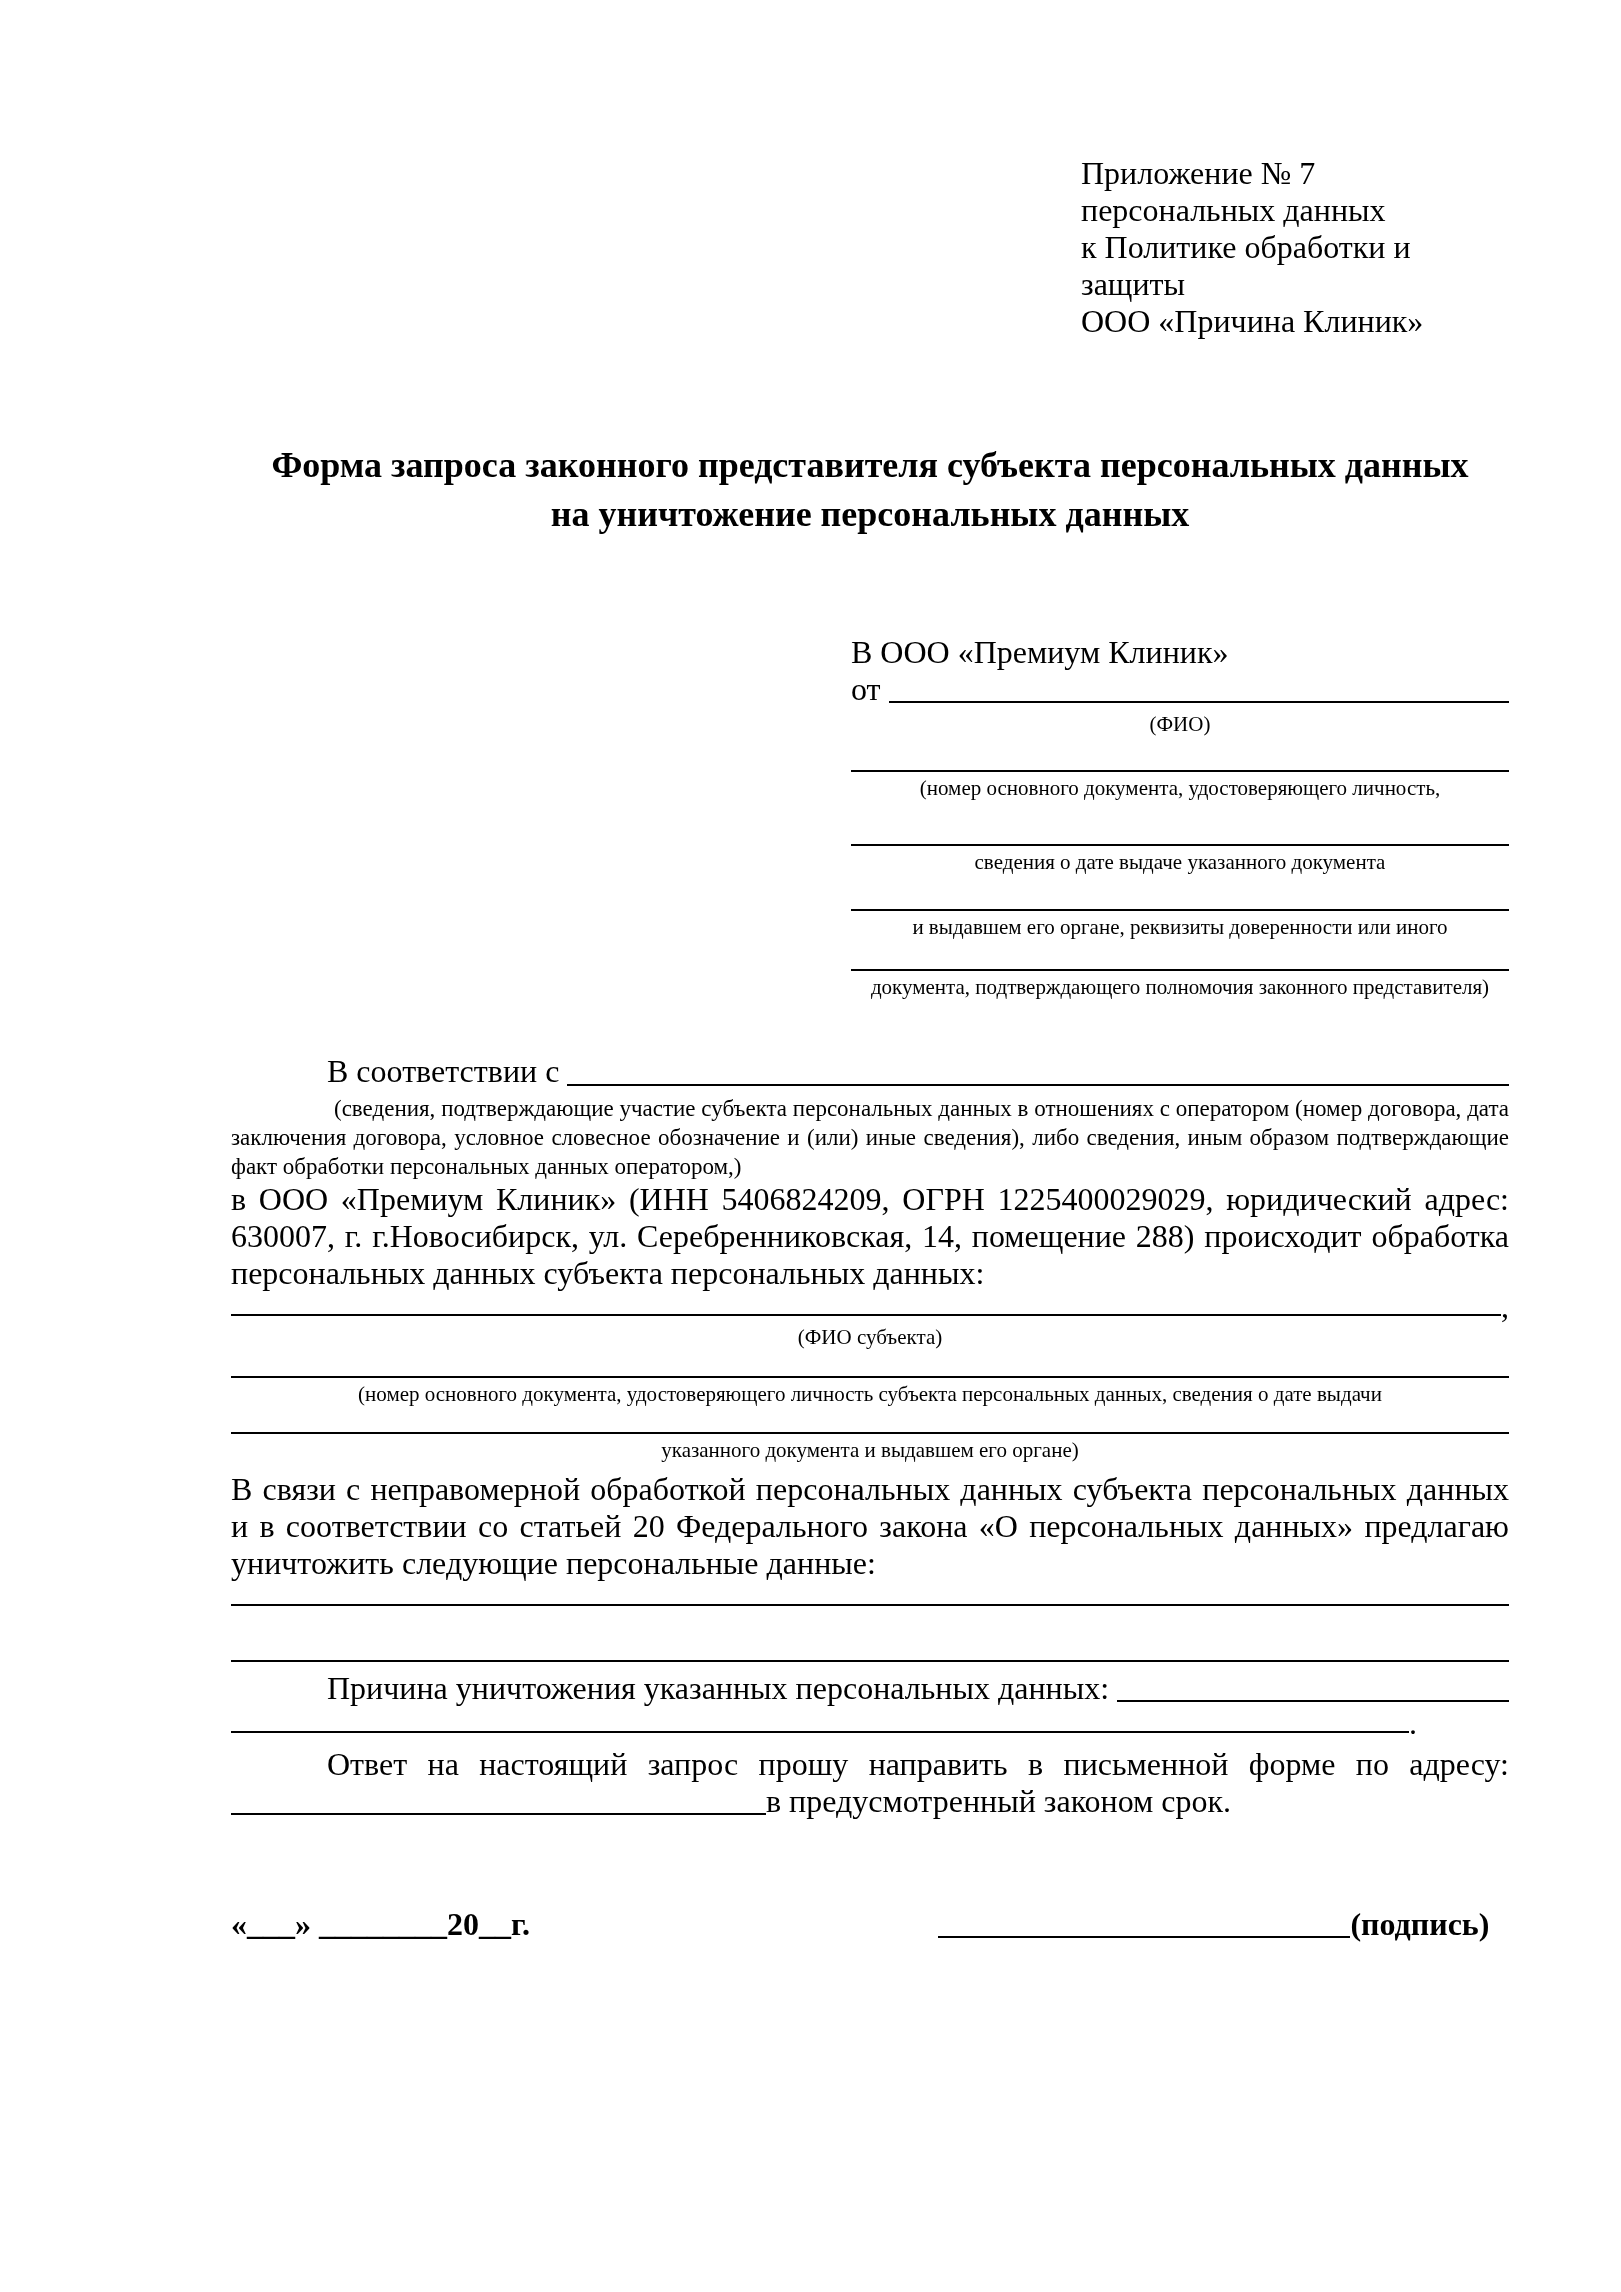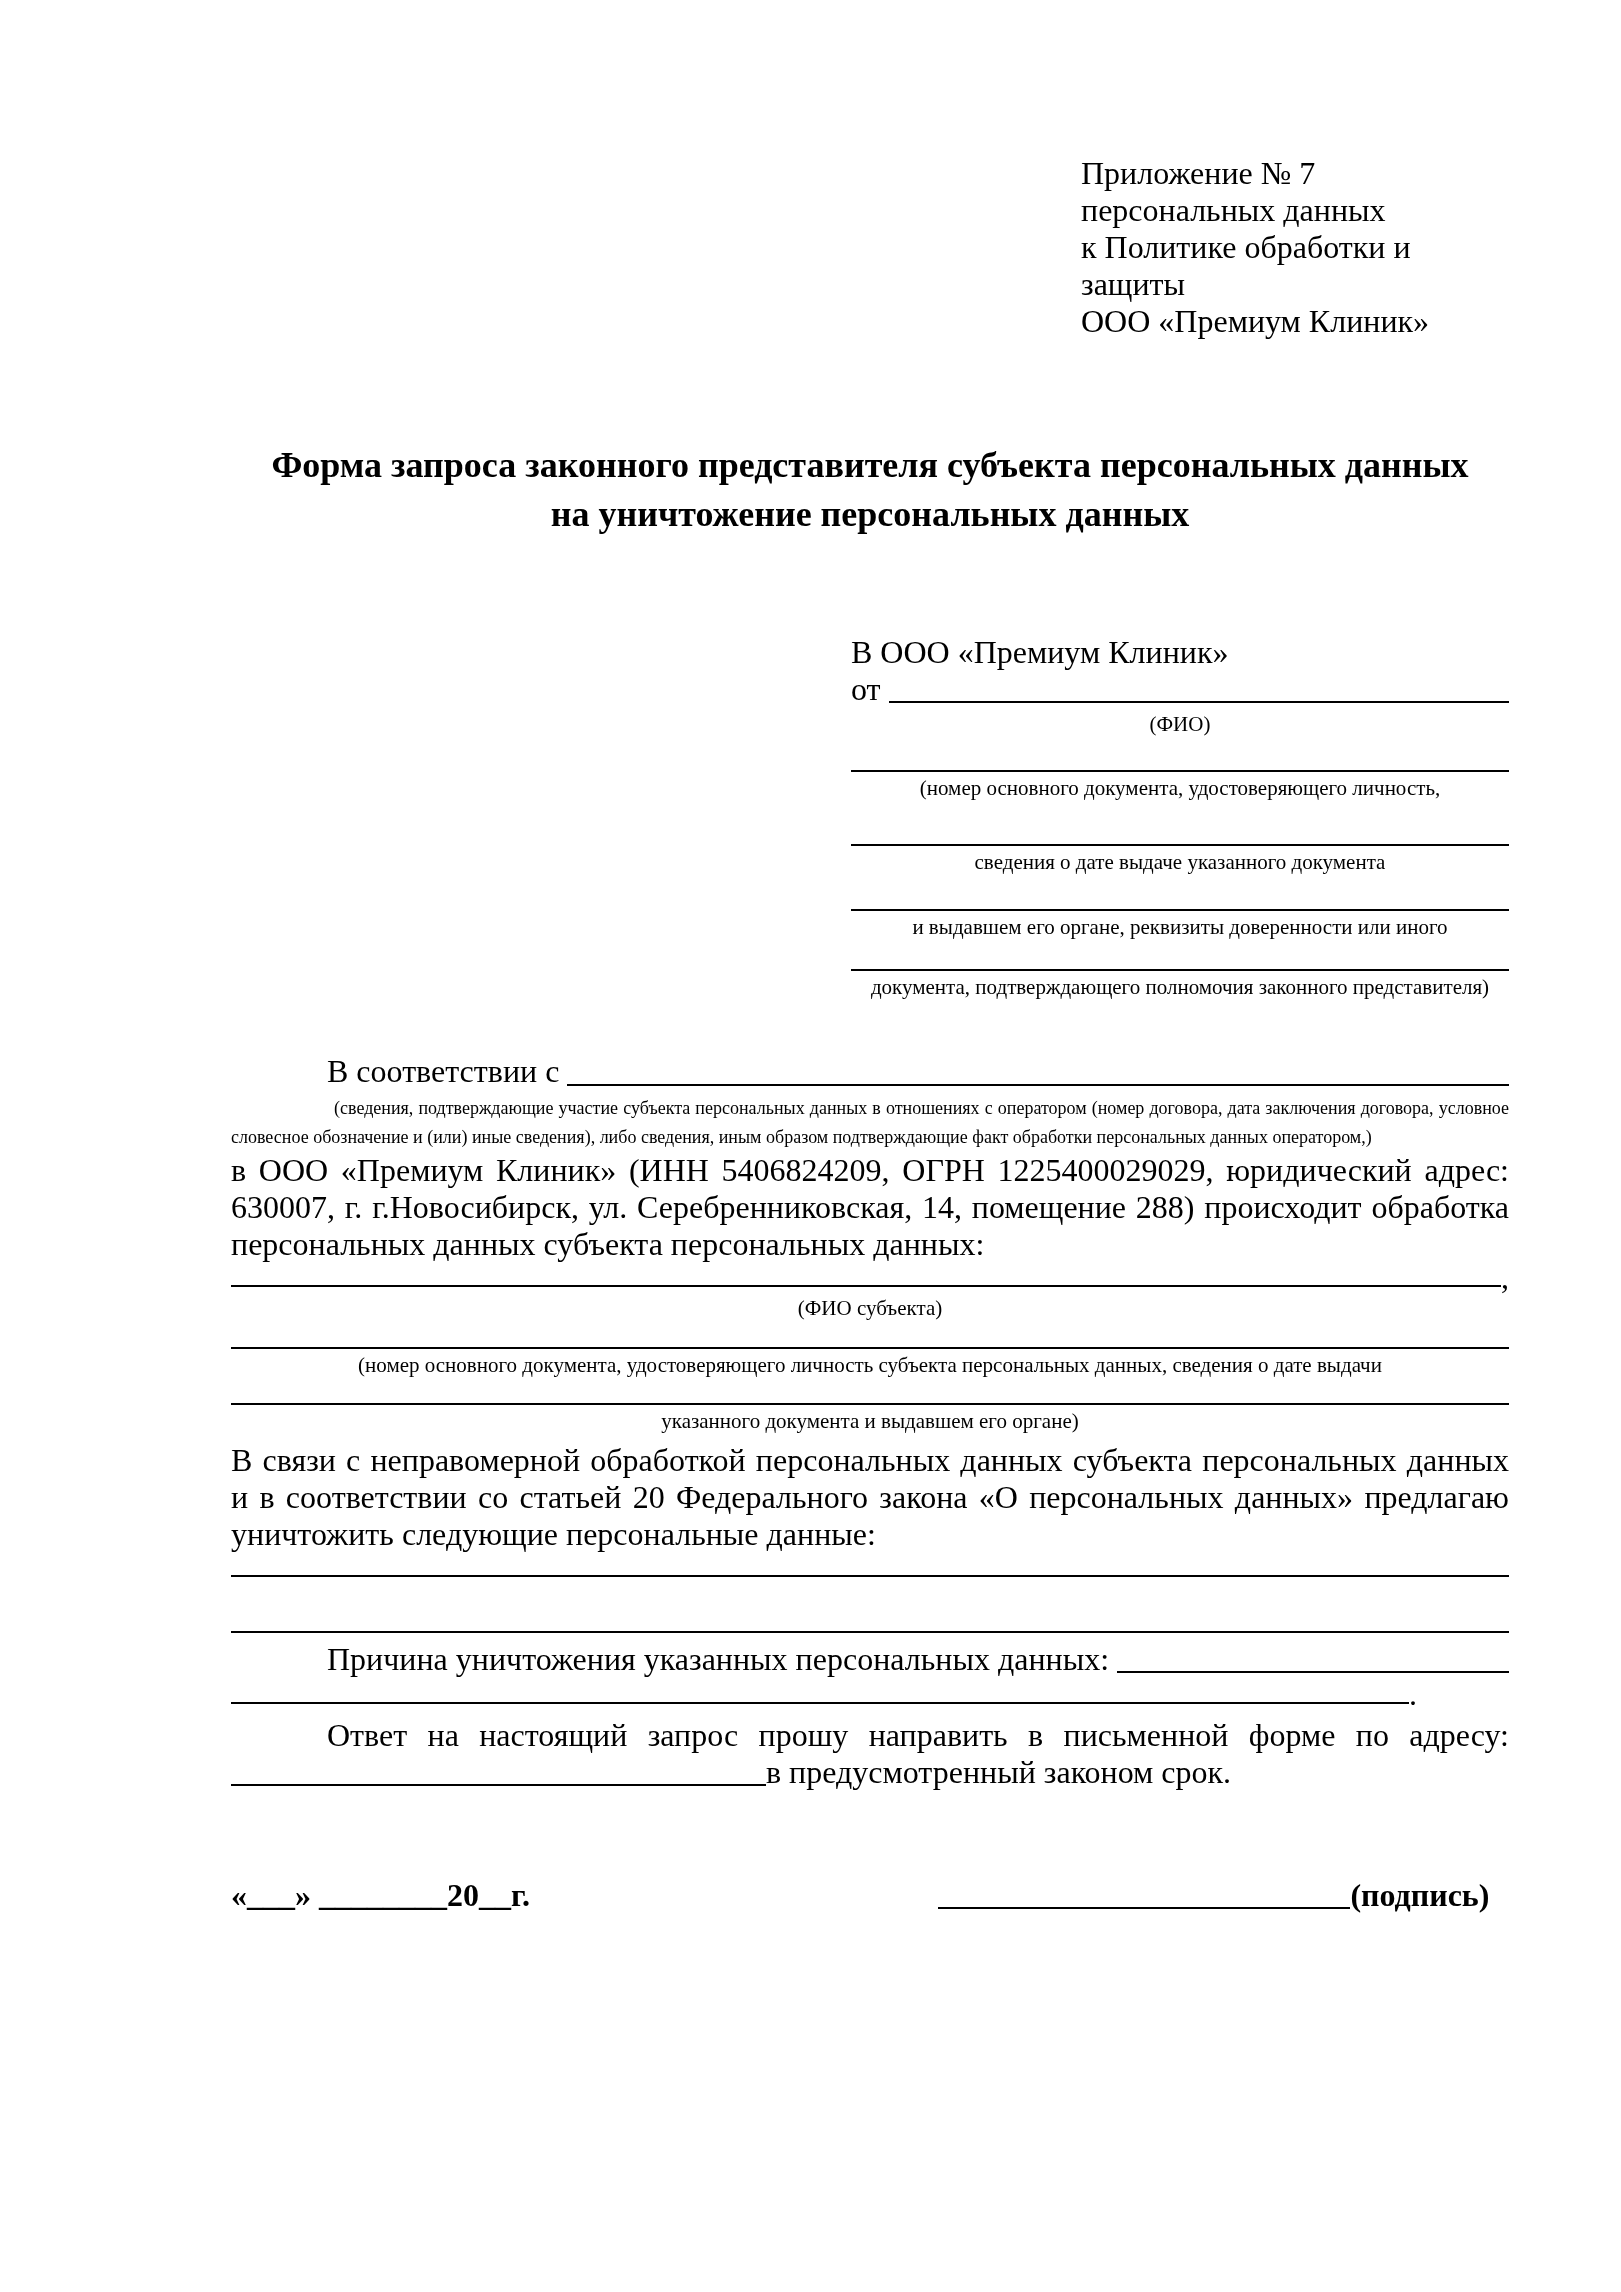--- a/index.html
+++ b/index.html
@@ -54,21 +54,21 @@
   .addressee .field-line.f1 { margin-top: 31px; }
   .addressee .field-line.f2 { margin-top: 41px; }
   .addressee .field-line.f3 { margin-top: 32px; }
   .addressee .field-line.f4 { margin-top: 27.4px; }
   .addressee .caption { margin-top: 2px; }
   
   .accordance { margin-top: 51px; }
   .accordance .label { padding-left: 96px; }
   .note {
     margin-top: 3.9px;
-    font-size: 18px;
+    font-size: 23px;
     line-height: 29px;
     text-align: justify;
     text-indent: 103px;
   }
   .para {
     margin: 0;
     text-align: justify;
   }
   .rule-row { display: flex; align-items: flex-end; height: 29px; }
   .rule-row .punct { line-height: 29px; }
@@ -107,21 +107,21 @@
 </style>
 </head>
 <body>
 
 <div class="page">
 
   <div class="appendix">
     <div>Приложение № 7</div>
     <div>персональных данных</div>
     <div>к Политике обработки и защиты</div>
-    <div>ООО «Премиум Клиник»</div>
+    <div>ООО «Причина Клиник»</div>
   </div>
 
   <div class="title">
     <div>Форма запроса законного представителя субъекта персональных данных</div>
     <div>на уничтожение персональных данных</div>
   </div>
 
   <div class="addressee">
     <div class="addr-to">В ООО «Премиум Клиник»</div>
     <div class="row">

